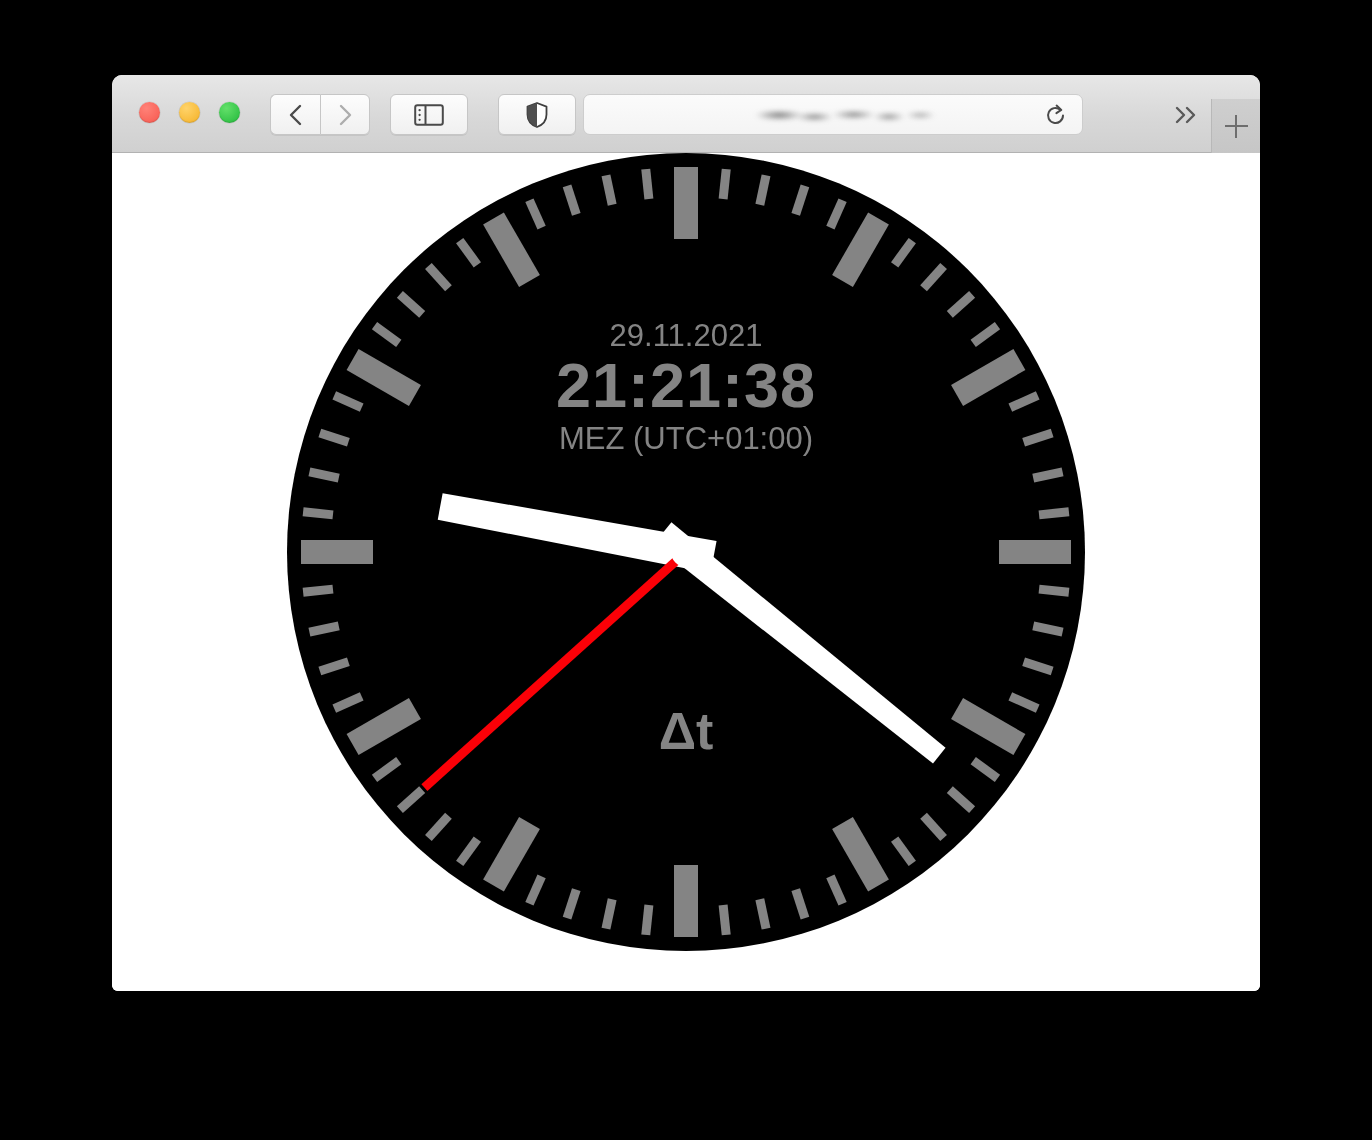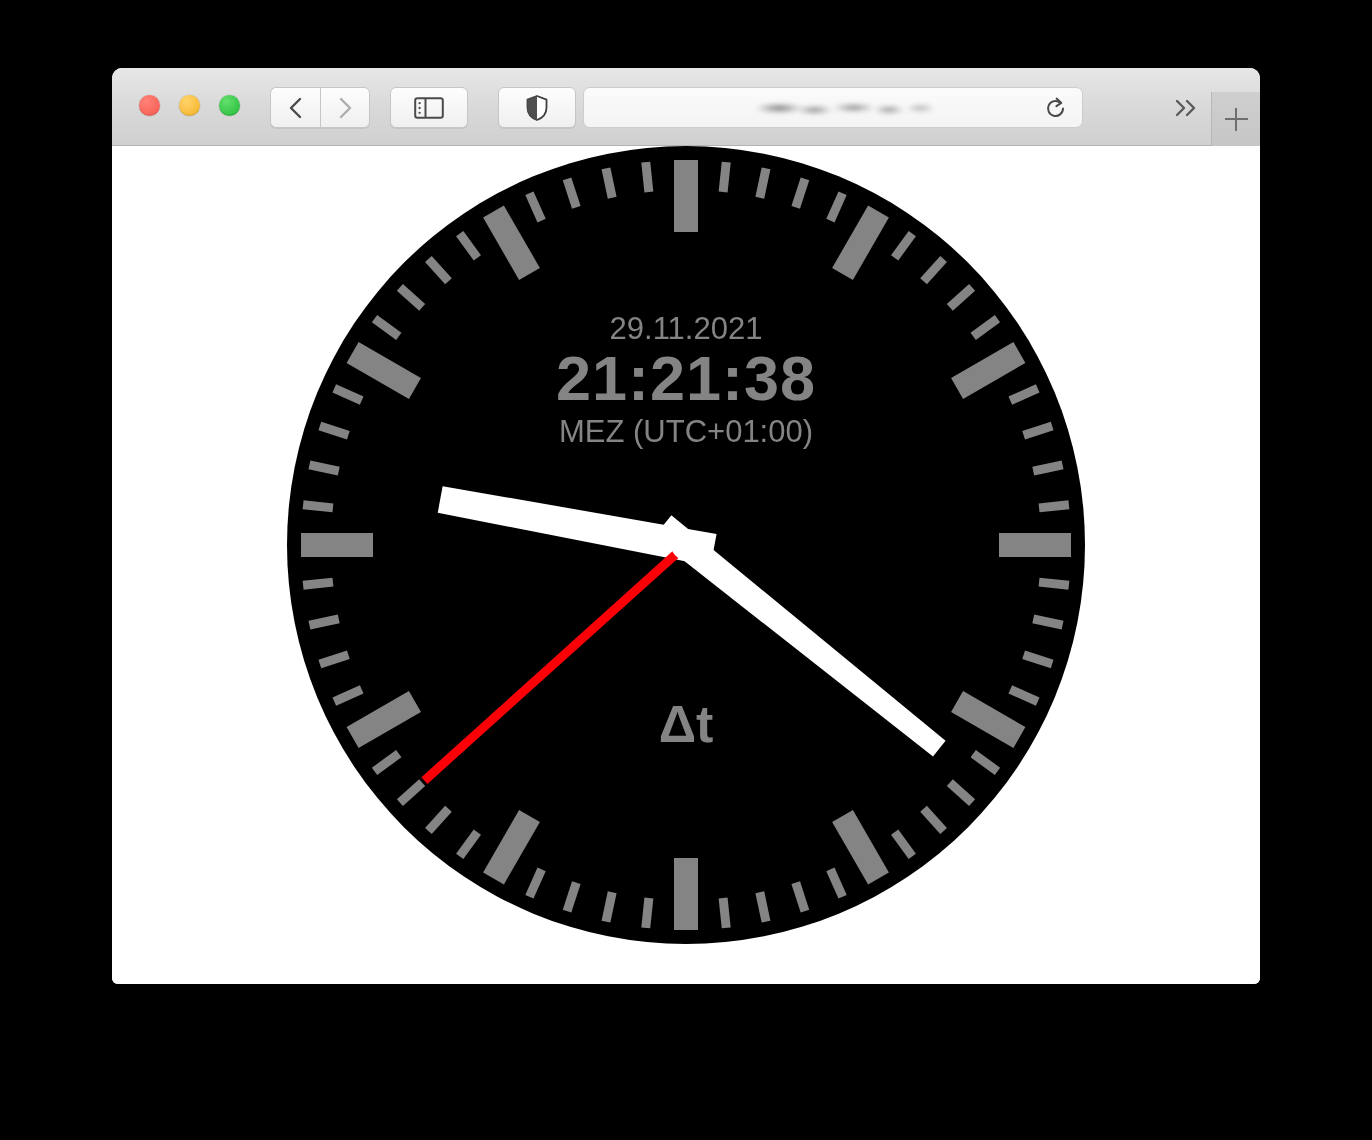--- a/index.html
+++ b/index.html
@@ -16,21 +16,21 @@
     position: relative;
     width: 1372px;
     height: 1140px;
     background: #000000;
   }
 
   
   .browser-window {
     position: absolute;
     left: 112px;
-    top: 68px;
+    top: 75px;
     width: 1148px;
     height: 916px;
     border-radius: 10px 10px 6px 6px;
     overflow: hidden;
     background: #ffffff;
     box-shadow: 0 0 0 0.5px rgba(0,0,0,0.35);
   }
 
   
   .toolbar {

